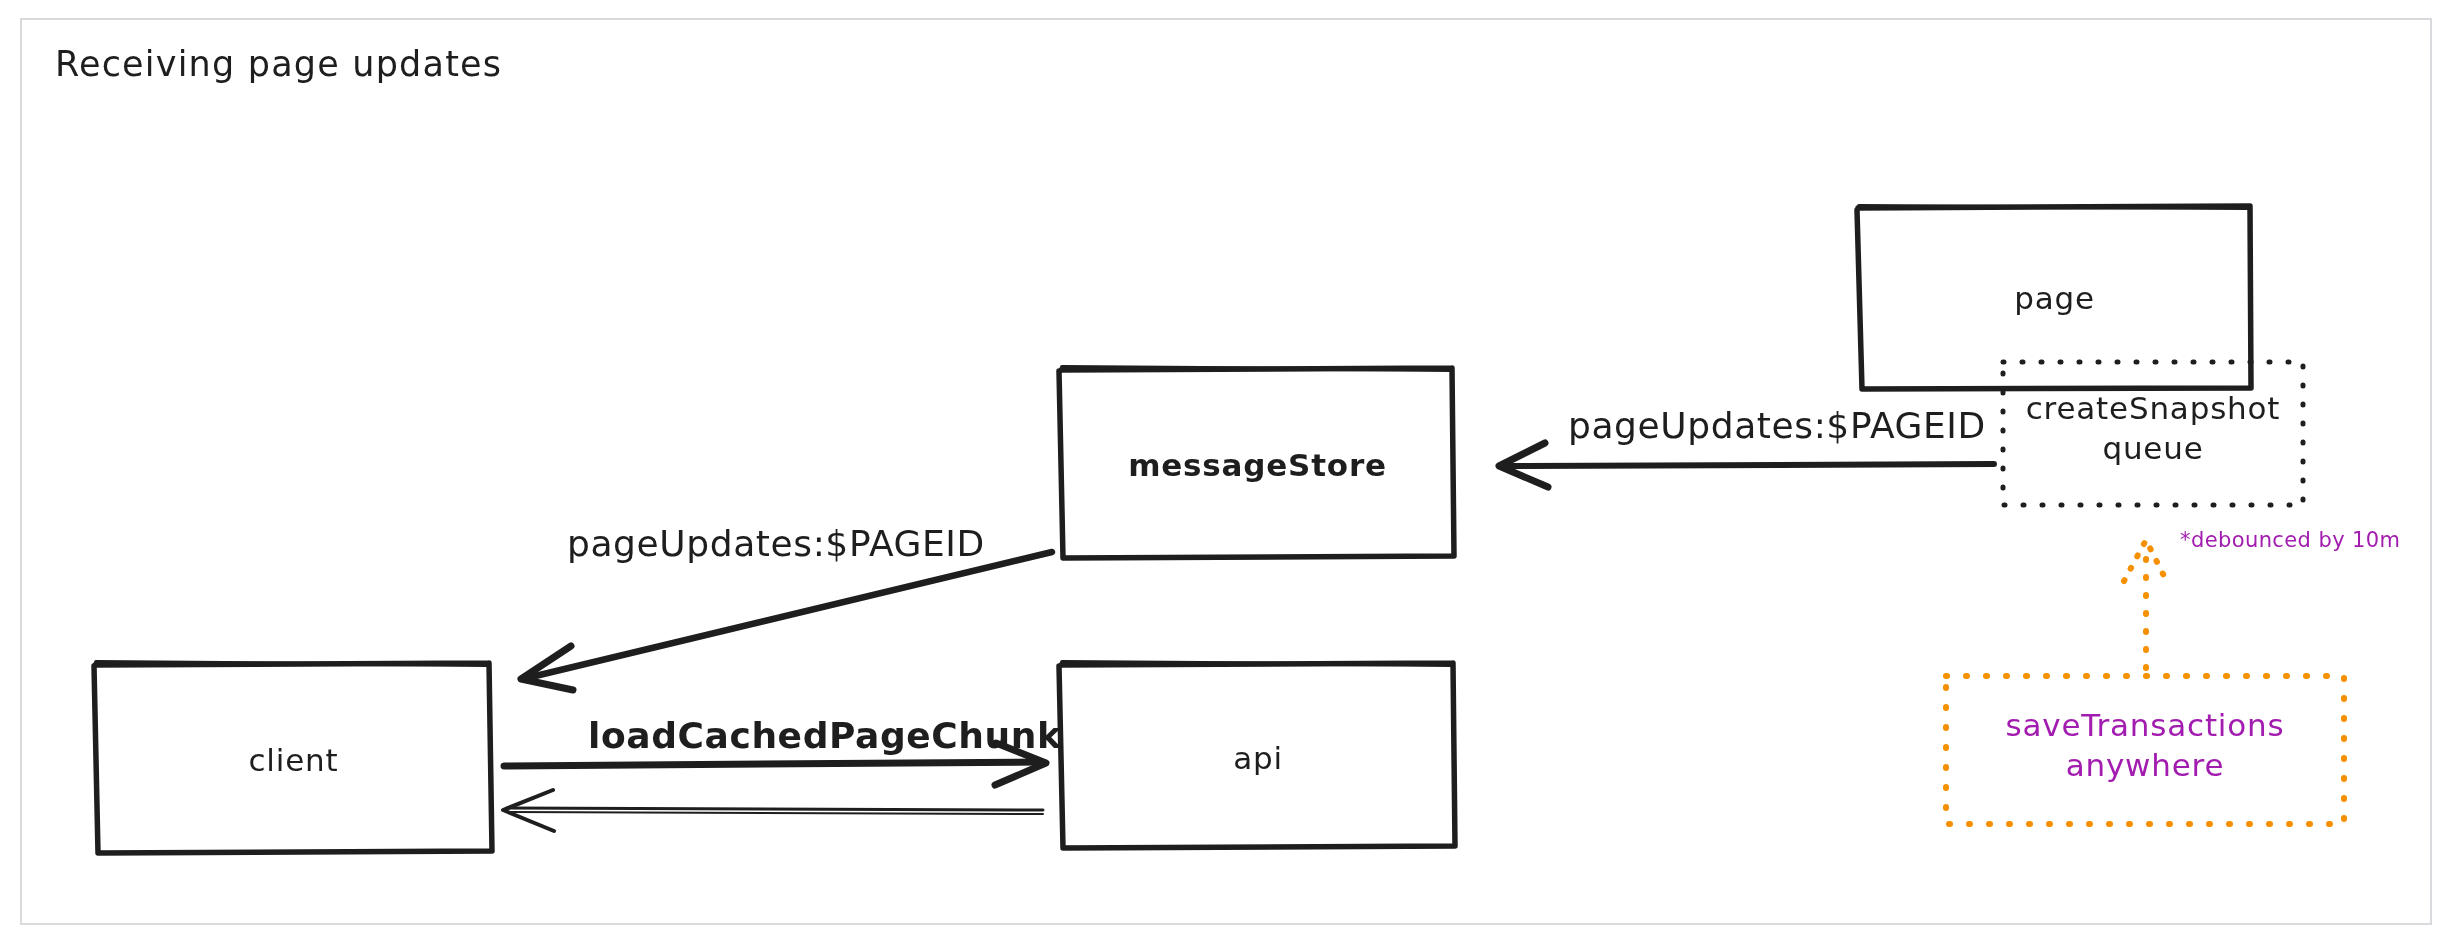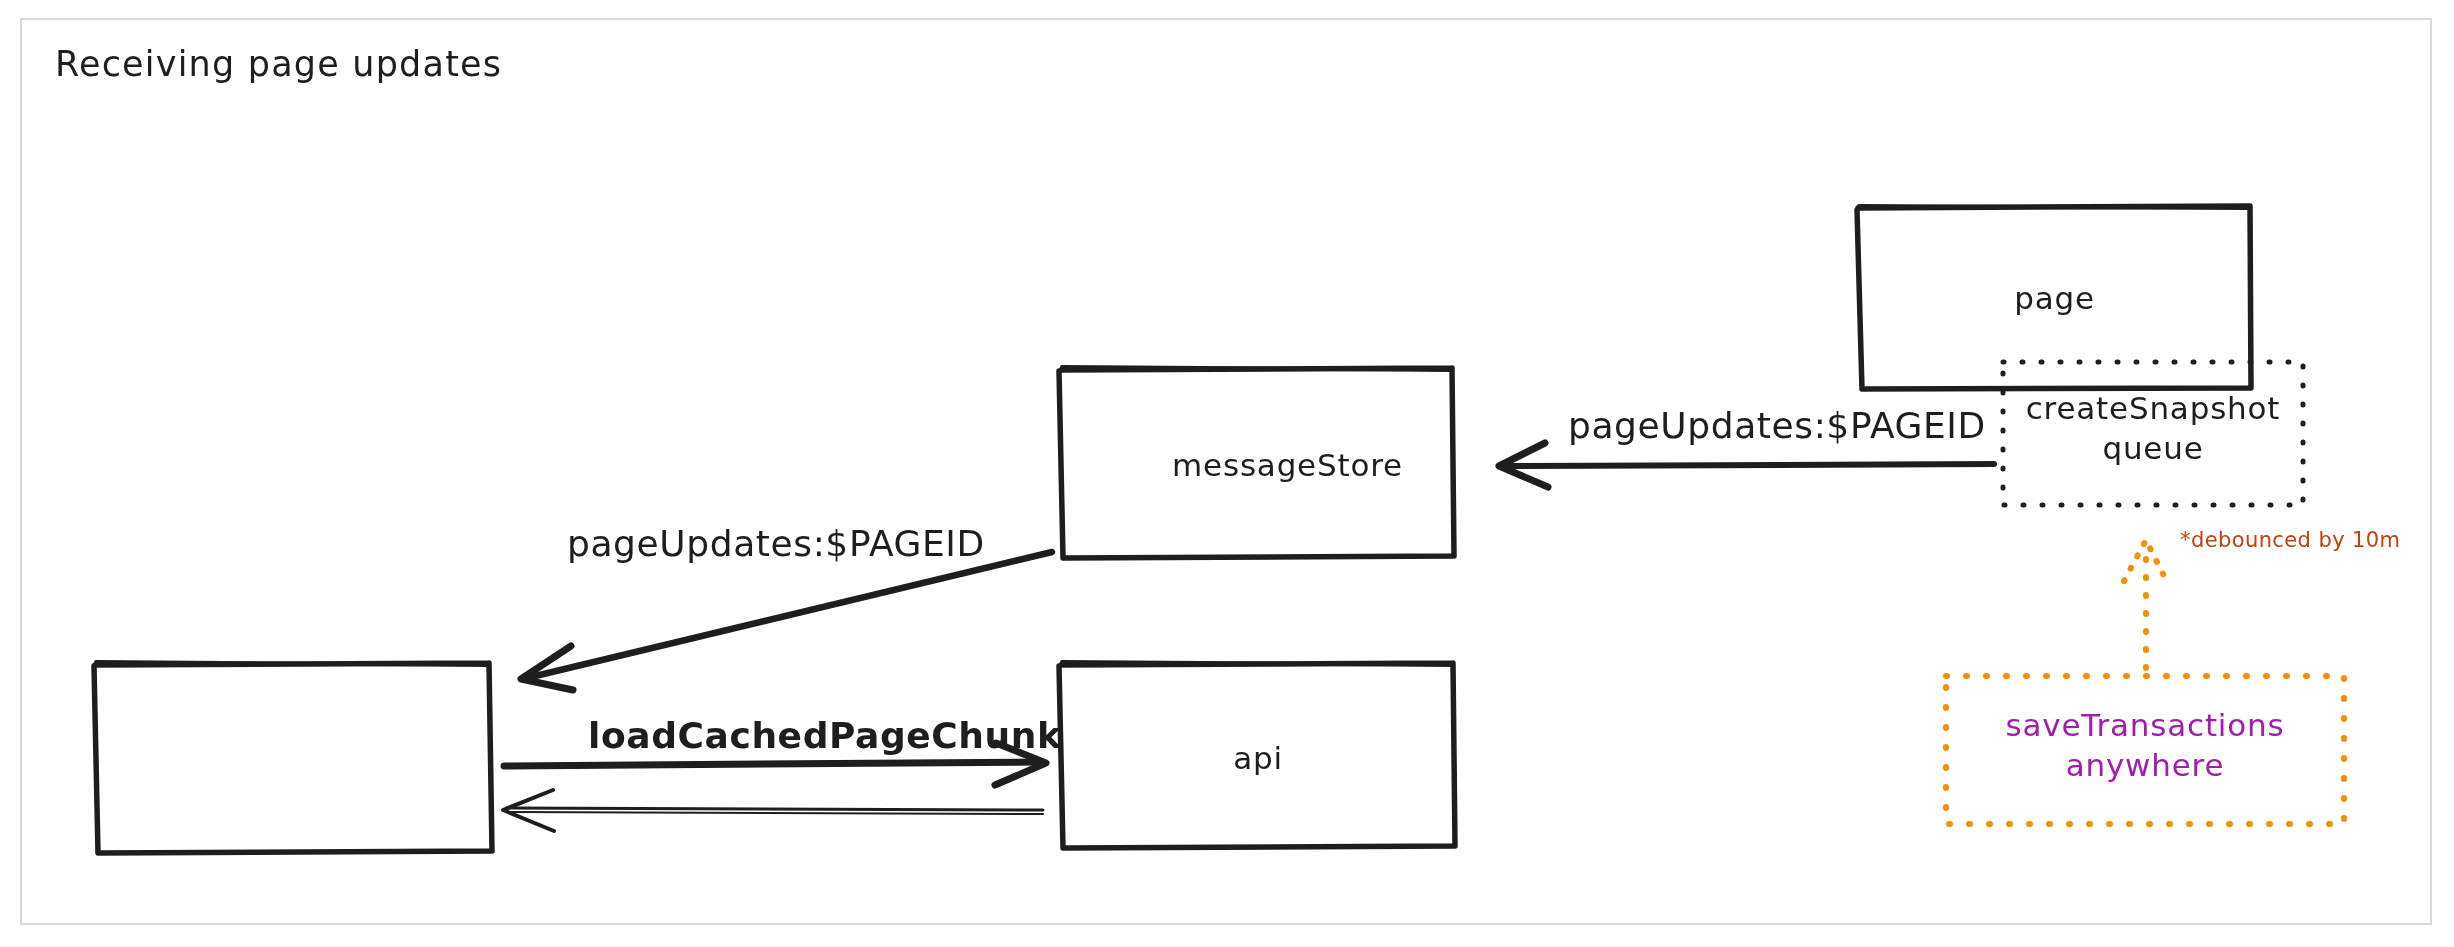--- a/index.html
+++ b/index.html
@@ -59,21 +59,21 @@
   .edge-label {
     position: absolute;
     font-size: 36px;
     color: #1e1e1e;
     letter-spacing: 0.6px;
     white-space: nowrap;
   }
   .note-label {
     position: absolute;
     font-size: 21px;
-    color: #c2410c;
+    color: #a21caf;
     letter-spacing: 0.4px;
     white-space: nowrap;
   }
 </style>
 </head>
 <body>
 
 <div id="canvas">
 
   <div id="frame"></div>
@@ -131,22 +131,23 @@
       <path d="M553 790 L503 810 L554 831" fill="none" stroke="#1e1e1e" stroke-width="4" stroke-linecap="round" stroke-linejoin="round"></path>
     </g>
 
     <g>
       <path d="M2146 668 L2146 545" fill="none" stroke="#f59000" stroke-width="6" stroke-linecap="round" stroke-dasharray="1 17"></path>
       <path d="M2124 581 L2146 540 L2167 582" fill="none" stroke="#f59000" stroke-width="6" stroke-linecap="round" stroke-linejoin="round" stroke-dasharray="1 13"></path>
     </g>
 
   </svg>
 
-  <div class="node-label hand" style="left:1091px; top:445px; width:393px;">messageStore</div>
+  <div class="node-label hand" style="left:1061px; top:445px; width:393px;font-weight:bold;">messageStore</div>
 
+  <div class="node-label hand" style="left:95px; top:740px; width:397px;">client</div>
 
   <div class="node-label hand" style="left:1061px; top:738px; width:394px;">api</div>
 
   <div class="node-label hand" style="left:1858px; top:278px; width:393px;">page</div>
 
   <div class="node-label hand" style="left:2003px; top:388px; width:300px;">
     <div>createSnapshot</div>
     <div>queue</div>
   </div>
 

